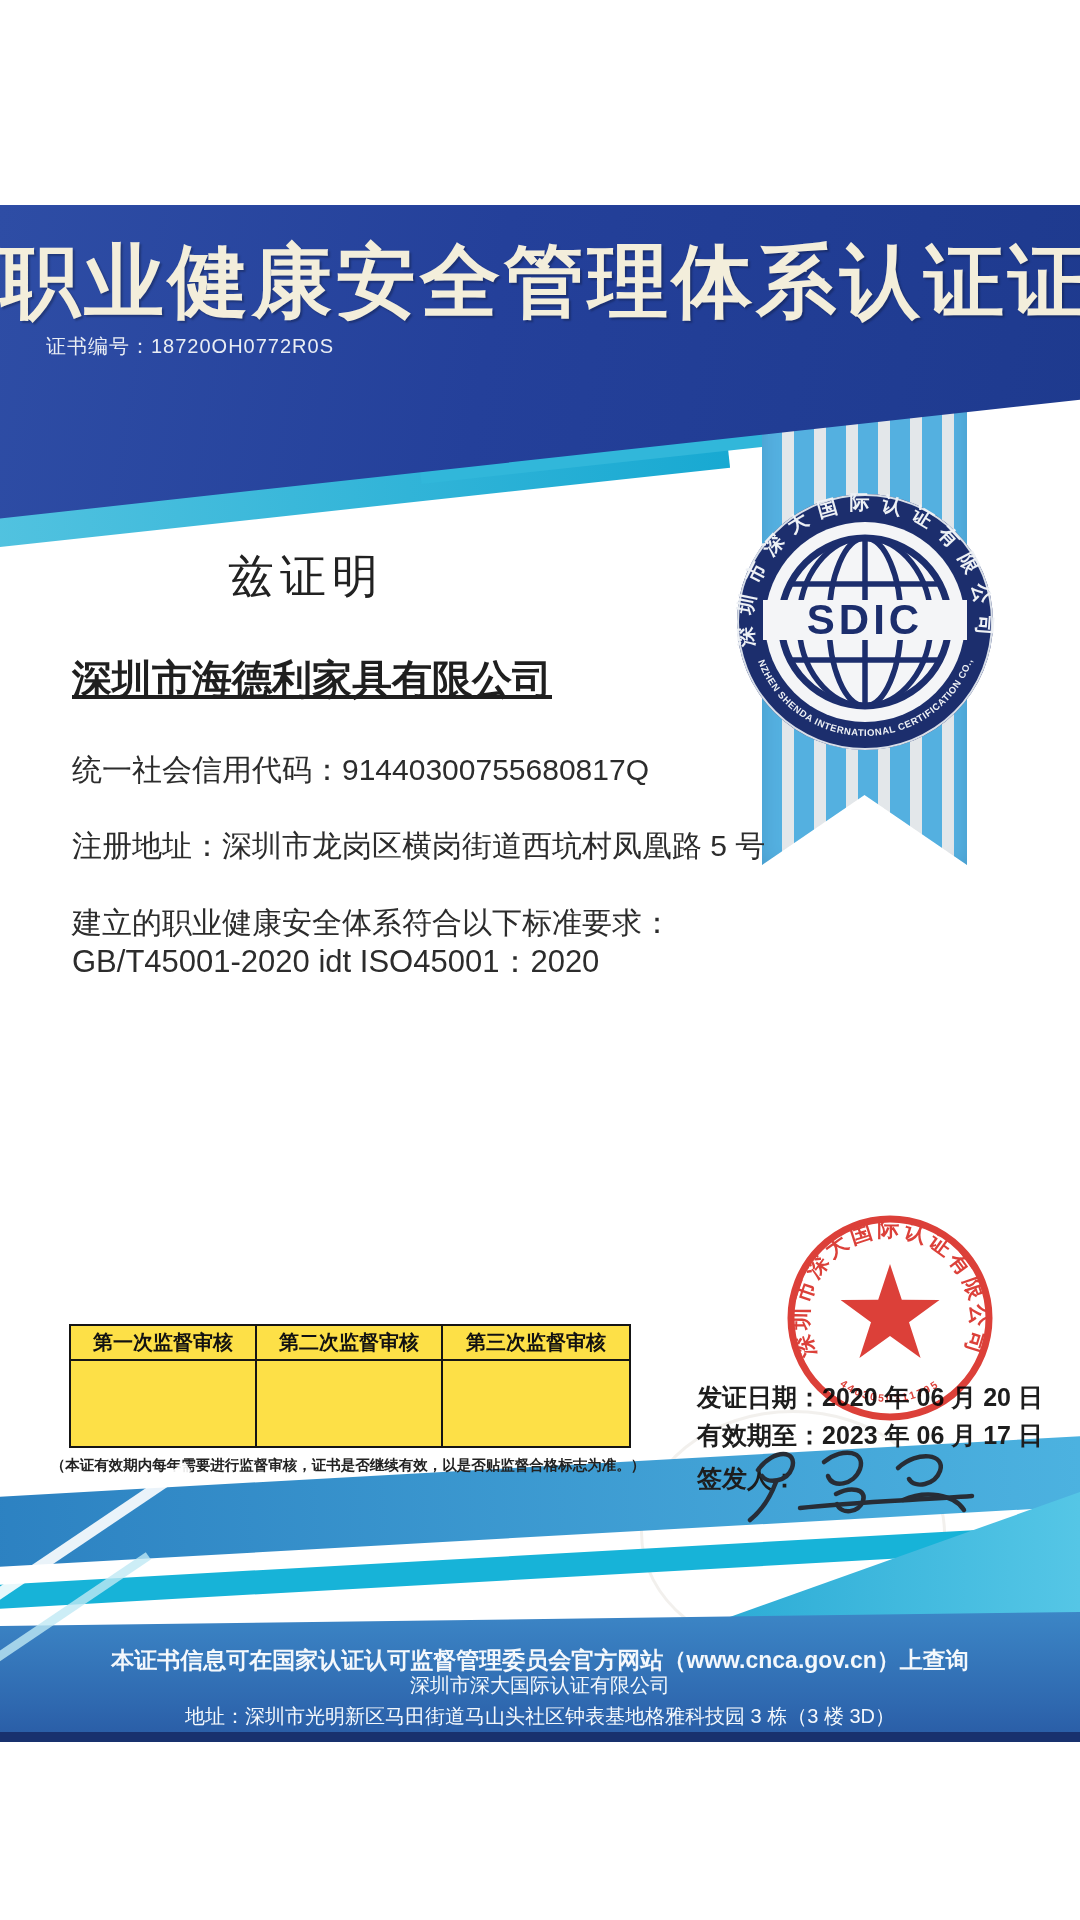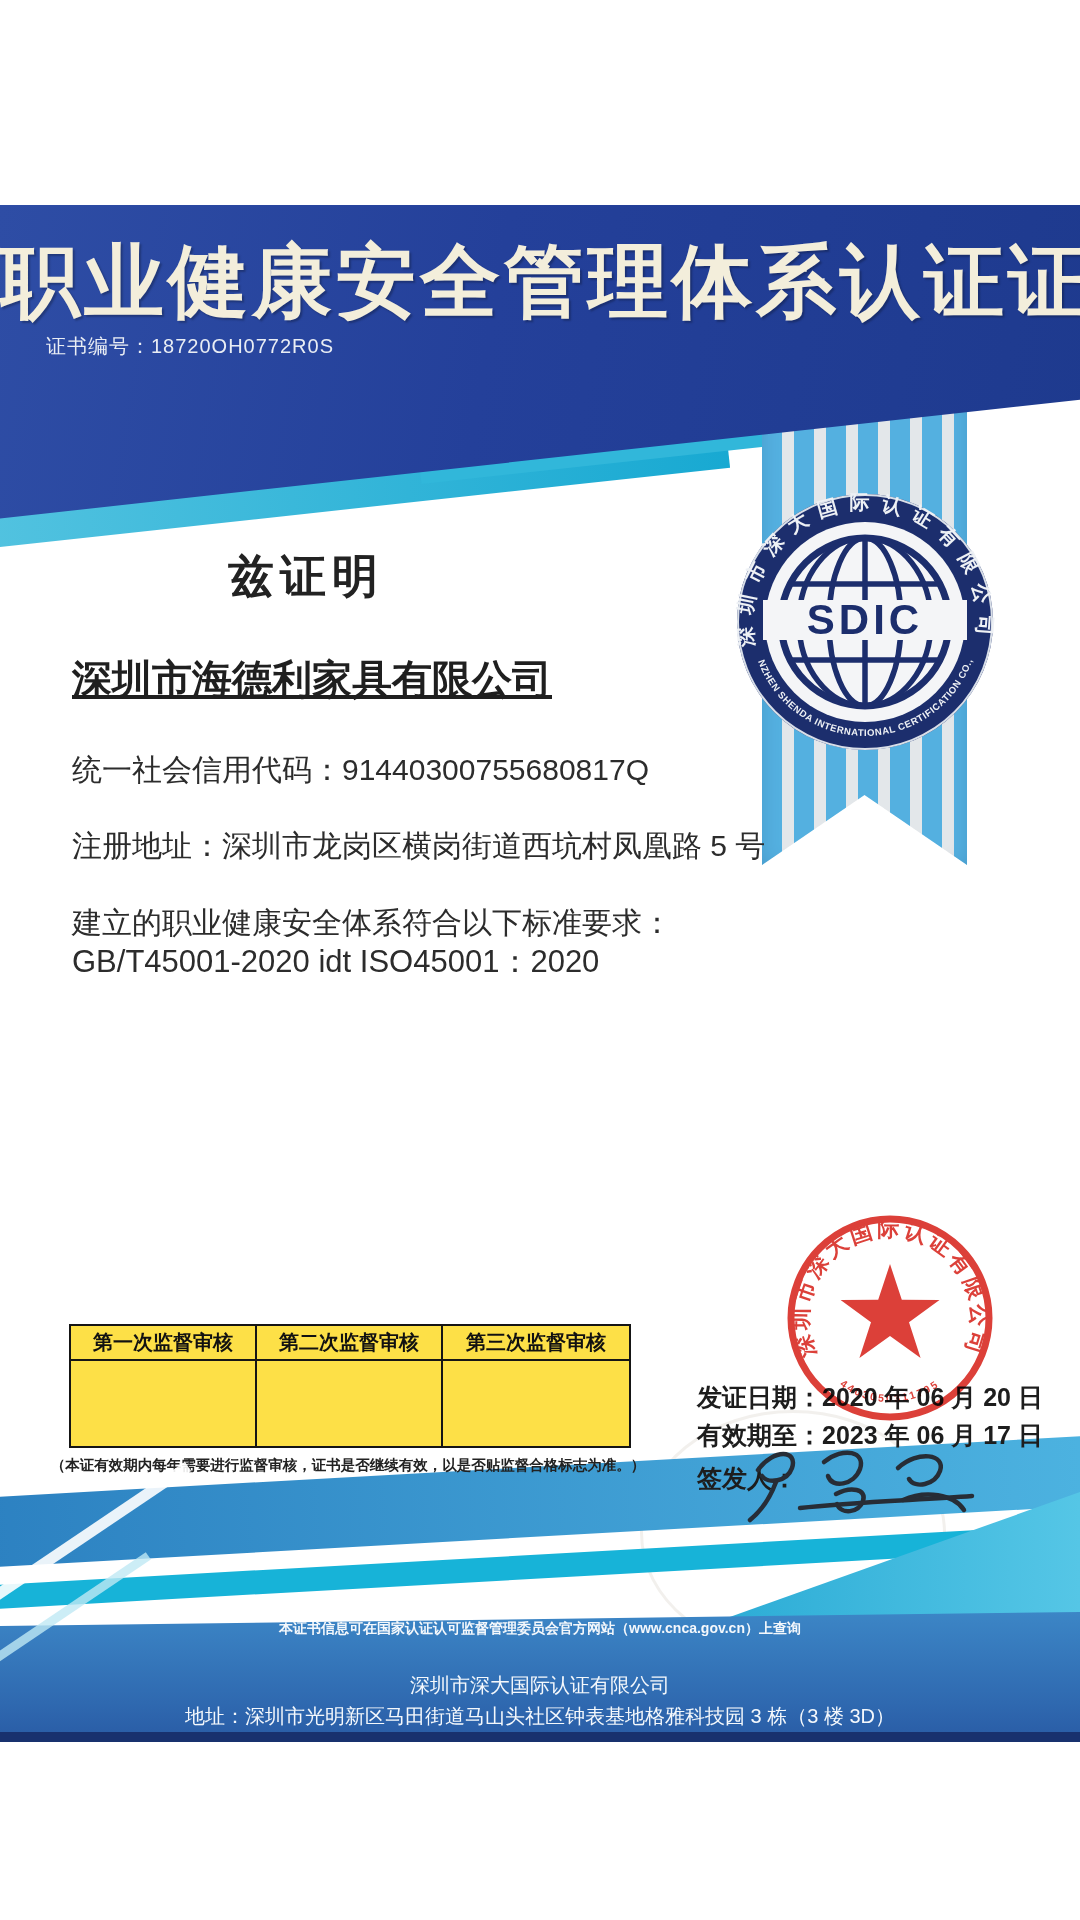--- a/index.html
+++ b/index.html
@@ -27,21 +27,21 @@
   .ribbon{position:absolute;left:762px;top:398px;width:205px;height:467px;z-index:2;
           background:repeating-linear-gradient(90deg,#54b0e0 0 20px,#e3e7ea 20px 32px),
                      repeating-linear-gradient(180deg,rgba(255,255,255,.12) 0 2px,rgba(0,0,0,.03) 2px 4px);
           background-blend-mode:normal;
           clip-path:polygon(0 0,100% 0,100% 100%,50% 85%,0 100%);
           box-shadow:inset 0 0 18px rgba(0,40,90,.15);}
   .medallion{position:absolute;left:735px;top:492px;width:260px;height:260px;z-index:4;}
 
   
   .t{position:absolute;left:72px;z-index:3;white-space:nowrap;}
-  .statement{left:228px;top:546px;font-size:46px;font-weight:700;letter-spacing:6px;color:#222;}
+  .statement{left:228px;top:546px;font-size:46px;font-weight:400;letter-spacing:6px;color:#222;}
   .company{top:652px;font-size:40px;font-weight:600;color:#1f1f1f;text-decoration:underline;}
   .credit{top:750px;font-size:30px;}
   .addr{top:826px;font-size:30px;}
   .stdintro{top:903px;font-size:30px;}
   .std{top:941px;font-size:31px;}
   .scopeintro{top:1012px;font-size:30px;}
   .scope{top:1042px;font-size:33px;font-weight:600;color:#1f1f1f;}
 
   
   .audit{position:absolute;left:69px;top:1324px;width:558px;z-index:3;
@@ -81,21 +81,21 @@
           background:#ffffff;transform:rotate(-34deg);transform-origin:left top;}
   .slash2{position:absolute;top:1664px;left:-20px;width:200px;height:9px;z-index:3;opacity:.8;
           background:#bfe8f4;transform:rotate(-34deg);transform-origin:left top;}
 
   
   .fband{position:absolute;left:0;top:1612px;width:1080px;height:130px;z-index:2;
          background:linear-gradient(180deg,#3c86c6 0%,#2f69b0 70%,#295ba5 100%);
          clip-path:polygon(0 14px,100% 0,100% 100%,0 100%);}
   .fband:after{content:"";position:absolute;left:0;bottom:0;width:100%;height:10px;background:#18316e;}
   .fl{position:absolute;left:0;width:100%;text-align:center;color:#f4f8fc;white-space:nowrap;}
-  .fl1{top:8px;font-size:14px;font-weight:700;}
+  .fl1{top:33px;font-size:23px;font-weight:700;}
   .fl2{top:60px;font-size:20px;}
   .fl3{top:91px;font-size:20px;}
 </style>
 </head>
 <body>
 
 <div class="page">
 
   <div class="wm"></div>
 

